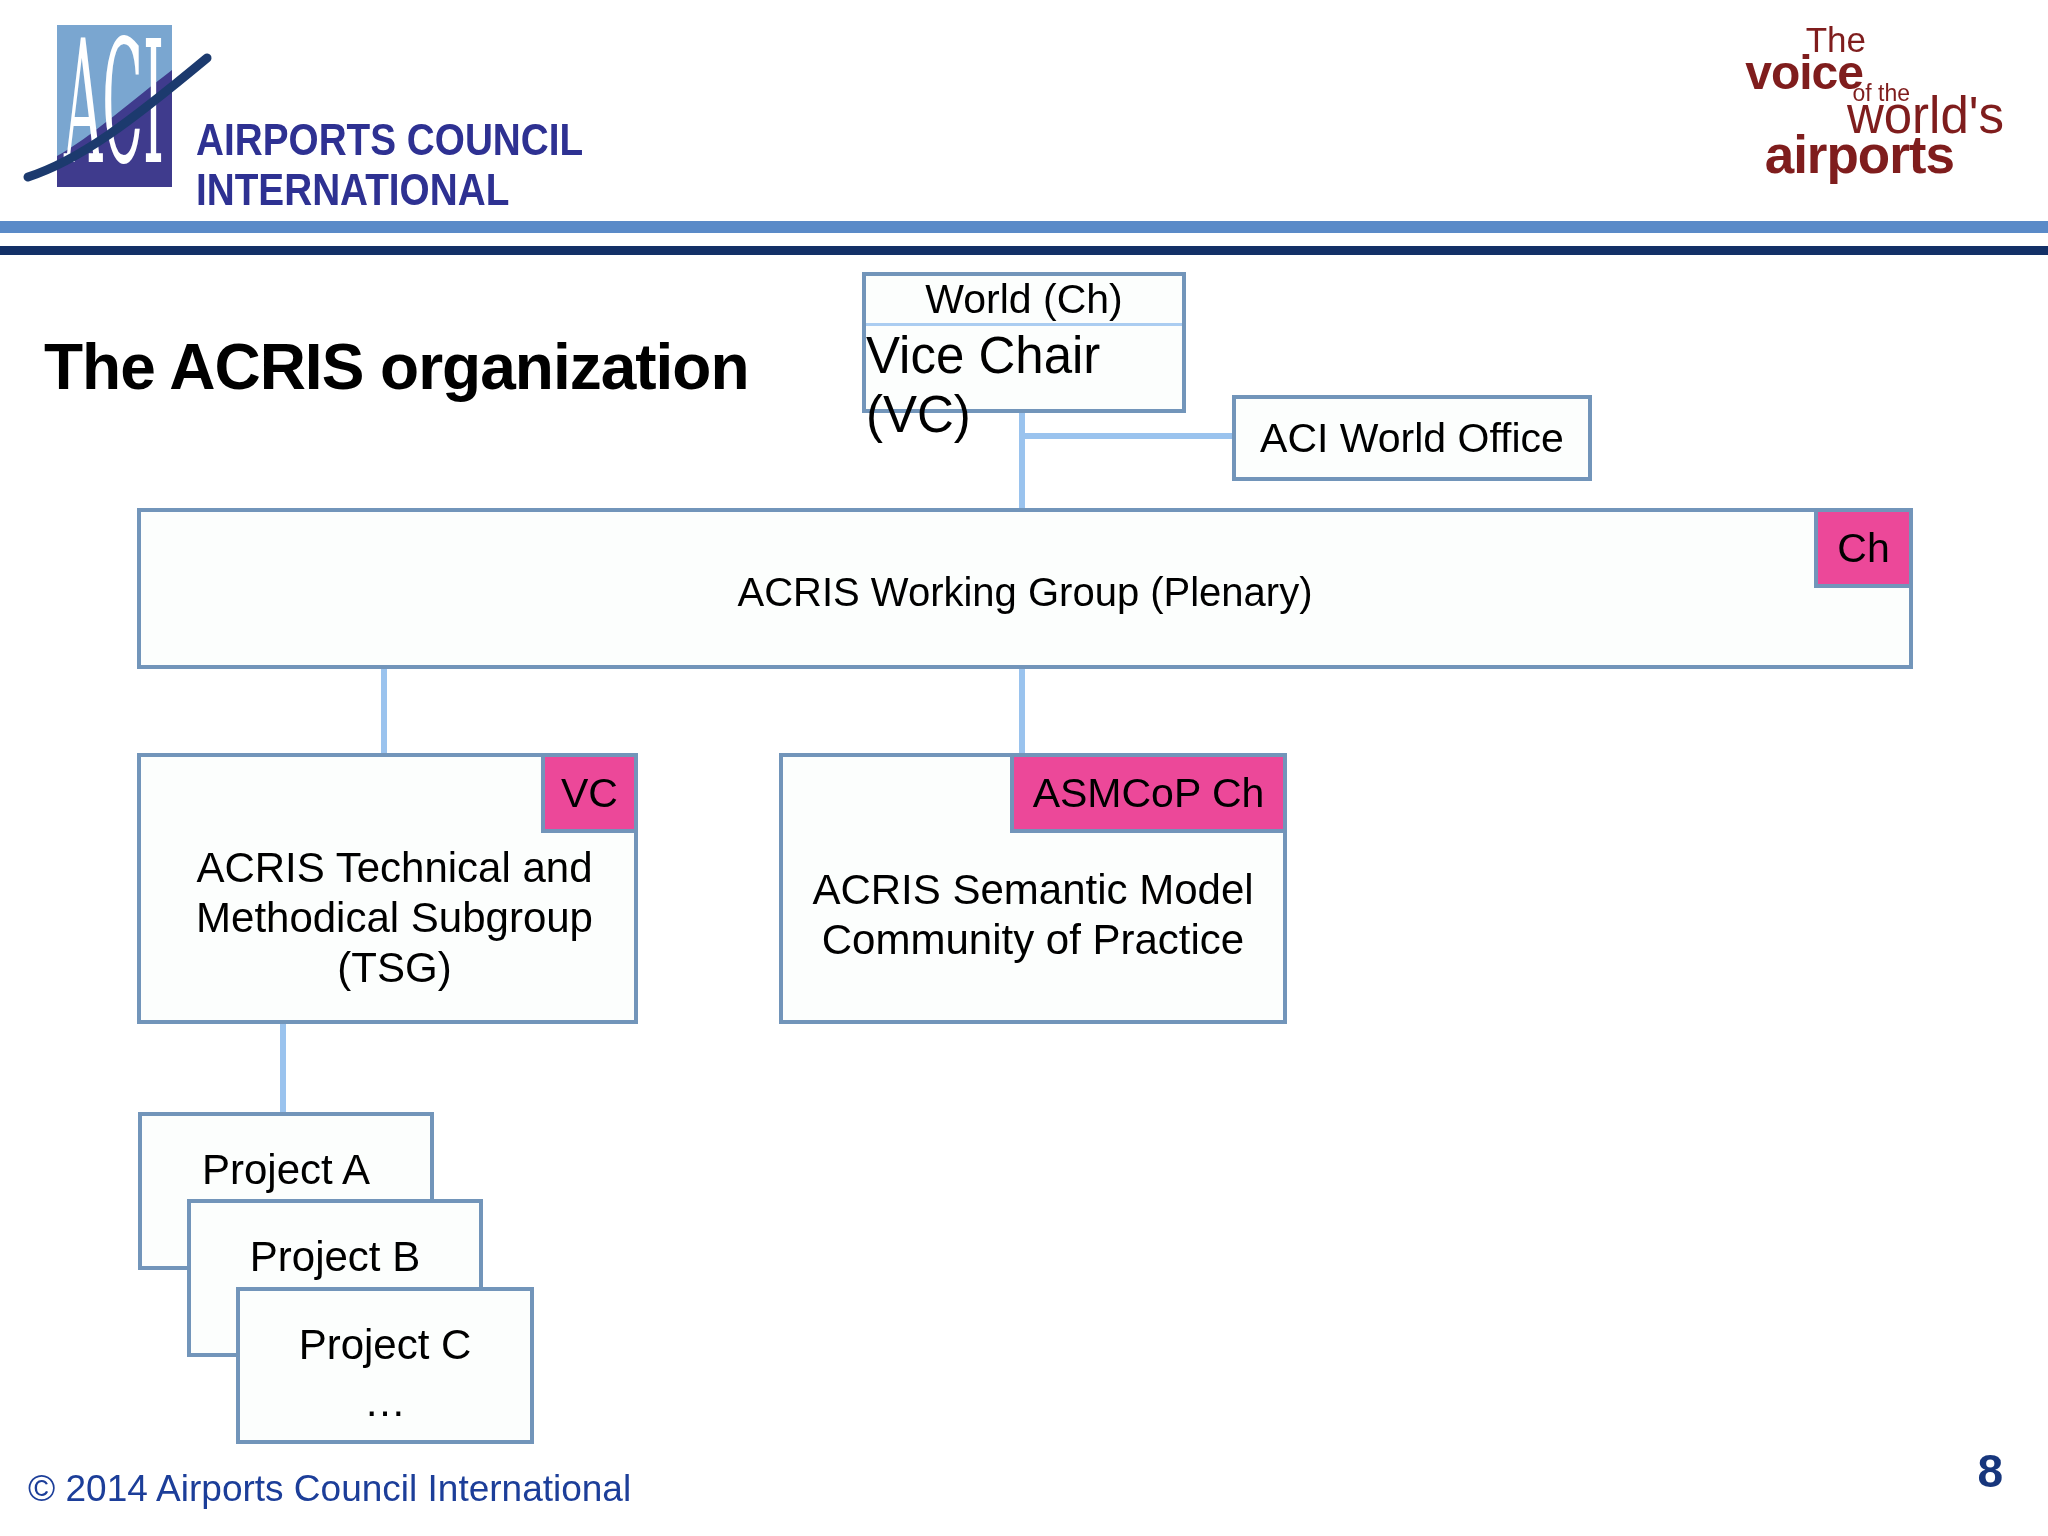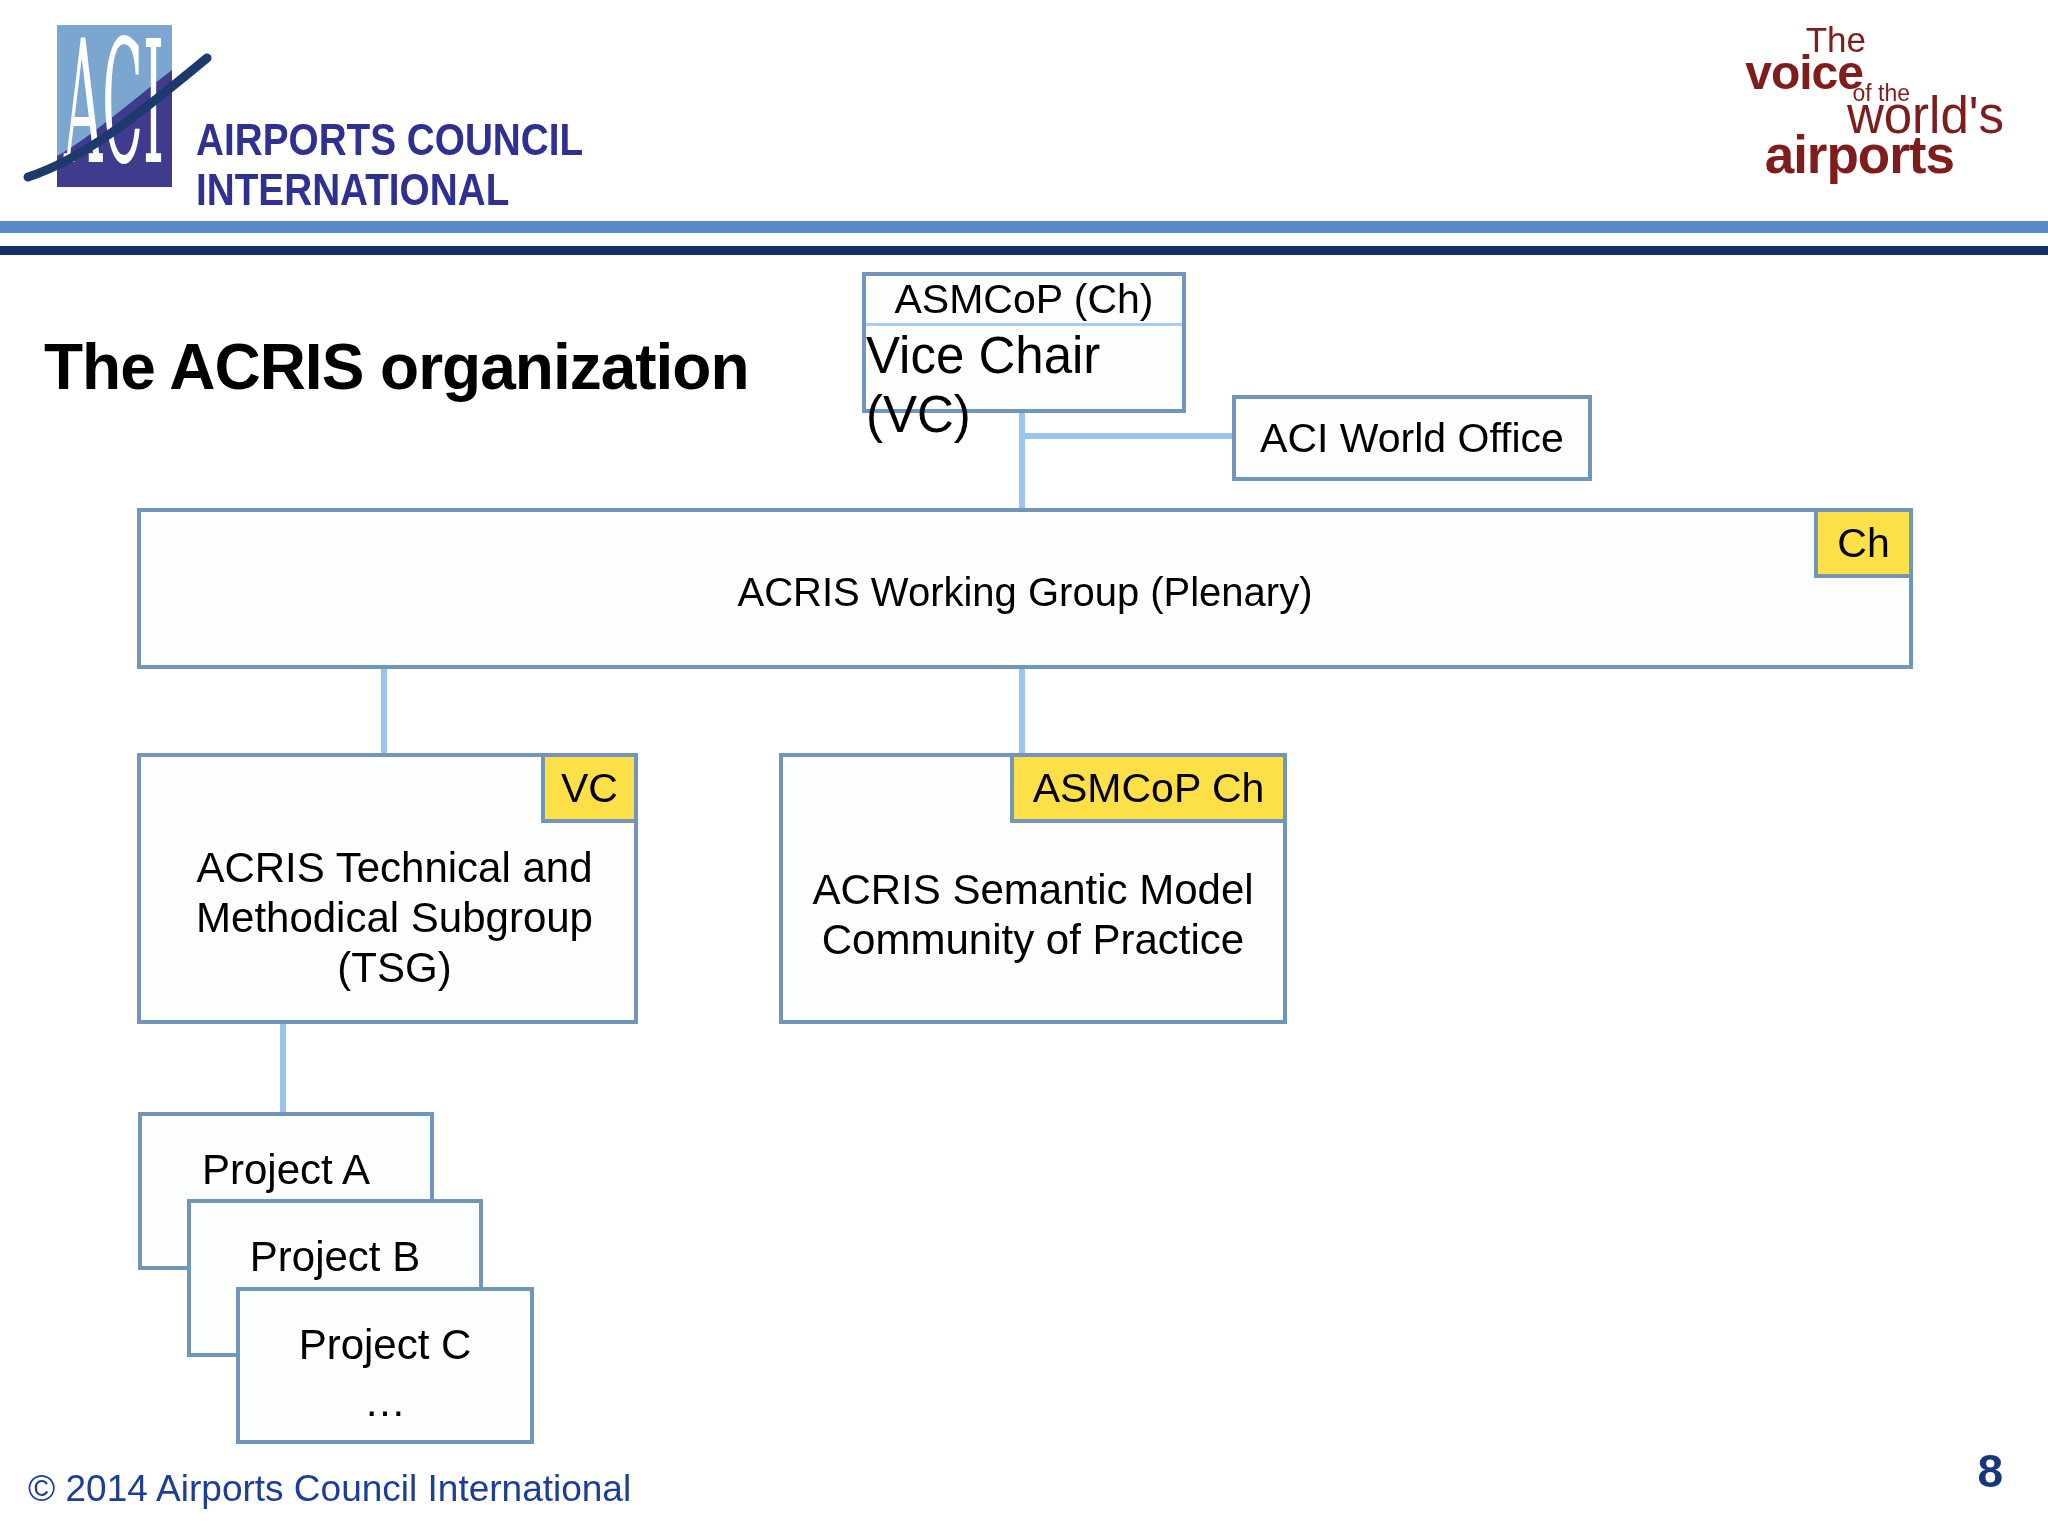--- a/index.html
+++ b/index.html
@@ -26,21 +26,21 @@
 
   .bar-light{position:absolute;left:0;top:221px;width:2048px;height:12px;background:#5a8ac8;}
   .bar-navy{position:absolute;left:0;top:246px;width:2048px;height:9px;background:#133067;}
 
   .slide-title{position:absolute;left:44px;top:330px;font-size:64px;font-weight:bold;
     letter-spacing:-1px;margin:0;}
 
   
   .connector{position:absolute;background:#9ac3ee;z-index:0;}
   .box{position:absolute;background:#fcfefd;border:4px solid #7295ba;box-sizing:border-box;z-index:1;}
-  .badge{position:absolute;top:-4px;right:-4px;height:70px;background:#fde047;
+  .badge{position:absolute;top:-4px;right:-4px;height:80px;background:#ec4899;
     border:4px solid #7295ba;box-sizing:border-box;display:flex;align-items:center;
     justify-content:center;font-size:41px;z-index:2;}
   .center-label{position:absolute;left:0;right:0;text-align:center;}
 
   .chair-box{left:862px;top:272px;width:324px;height:141px;display:flex;flex-direction:column;}
   .chair-row1{flex:67;display:flex;align-items:center;justify-content:center;font-size:41px;}
   .chair-row2{flex:70;display:flex;align-items:center;justify-content:center;font-size:51px;
     border-top:3px solid #abcdf1;}
 
   .office-box{left:1232px;top:395px;width:360px;height:86px;display:flex;
@@ -102,21 +102,21 @@
 
   <h1 class="slide-title">The ACRIS organization</h1>
 
   <div class="connector conn-chair-down"></div>
   <div class="connector conn-office"></div>
   <div class="connector conn-wg-tsg"></div>
   <div class="connector conn-wg-asm"></div>
   <div class="connector conn-tsg-proj"></div>
 
   <div class="box chair-box">
-    <div class="chair-row1">ASMCoP (Ch)</div>
+    <div class="chair-row1">World (Ch)</div>
     <div class="chair-row2">Vice Chair (VC)</div>
   </div>
 
   <div class="box office-box">ACI World Office</div>
 
   <div class="box wg-box">
     <div class="center-label wg-label">ACRIS Working Group (Plenary)</div>
     <div class="badge wg-badge">Ch</div>
   </div>
 

